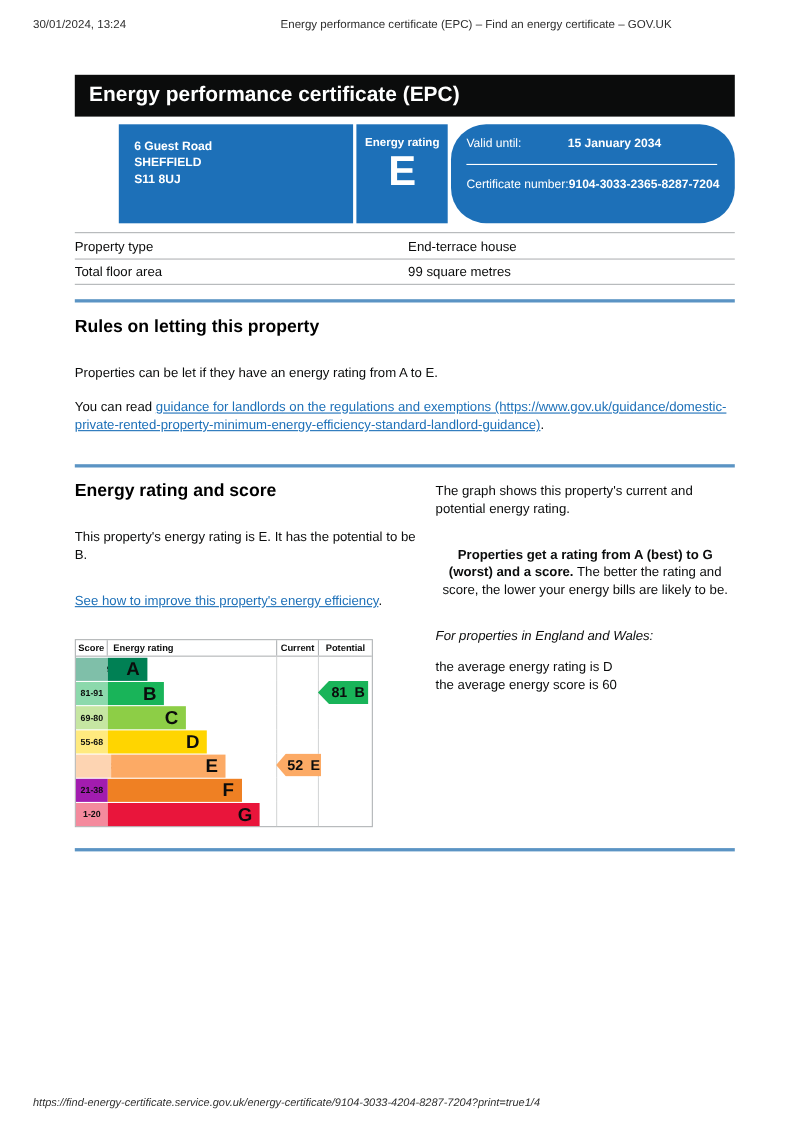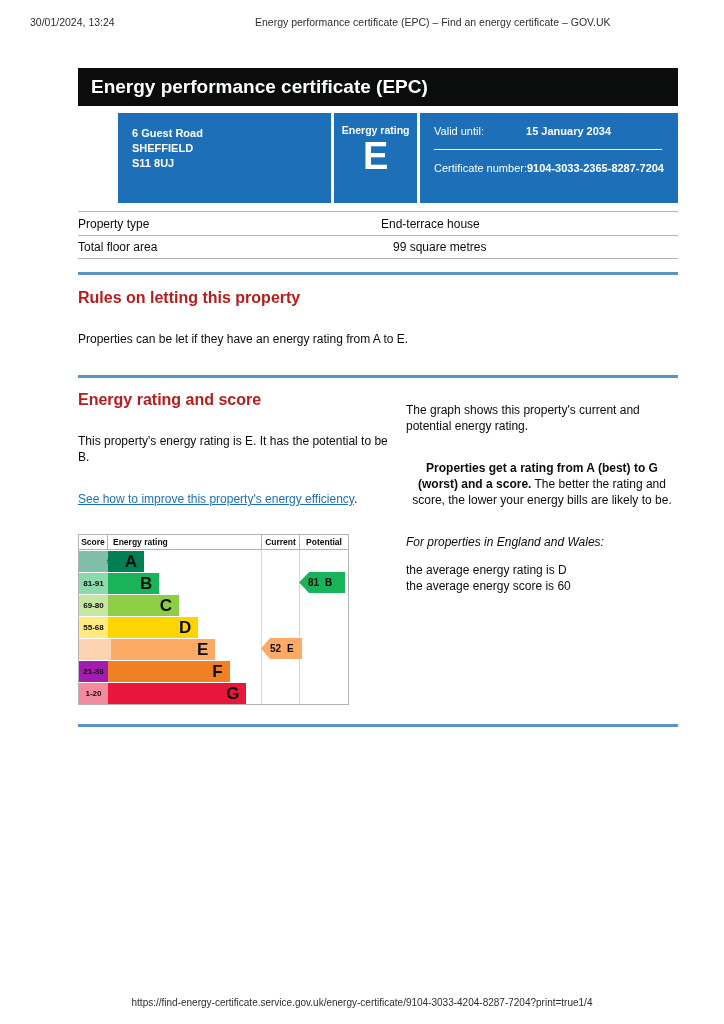--- a/index.html
+++ b/index.html
@@ -8,62 +8,62 @@
     width:724px; height:1024px; position:relative;
     font-family:"Liberation Sans", sans-serif; color:#0b0c0c;
   }
 
   
   .print-header { position:absolute; top:16px; left:30px; right:30px; height:14px;
     font-size:10.5px; color:#2f2f2f; }
   .print-header .ph-date { position:absolute; left:0; top:0; }
   .print-header .ph-title { position:absolute; left:225px; top:0; white-space:nowrap; }
   .print-footer { position:absolute; bottom:16px; left:30px; right:30px;
-    font-size:10px; color:#2f2f2f; display:flex; justify-content:center; }
+    font-size:10px; color:#2f2f2f; display:flex; justify-content:flex-start;font-style:italic; }
 
   
-  .content { position:absolute; top:68px; left:78px; width:600px; }
+  .content { position:absolute; top:68px; left:68px; width:600px; }
 
   .banner { background:#0b0c0c; color:#ffffff; height:38px; line-height:38px;
     padding-left:13px; font-size:19px; font-weight:bold; }
 
   .summary-row { display:flex; gap:3px; margin-top:7px; height:90px;padding-left:40px; }
   .panel { background:#1d70b8; color:#ffffff; }
   .panel-address { width:214px; padding:13px 14px; font-size:11px; font-weight:bold; line-height:15px; }
   .panel-rating { width:83px; text-align:center; padding-top:11px; }
   .panel-rating .lbl { font-size:10.5px; font-weight:bold; }
   .panel-rating .big { font-size:38px; font-weight:bold; line-height:40px; }
-  .panel-validity { flex:1; padding:12px 14px; font-size:11px; }
+  .panel-validity { flex:1; padding:12px 14px; font-size:11px;border-radius:32px; }
   .validity-line { display:flex; }
   .validity-line .vl-label { width:92px; }
   .validity-line .vl-value { font-weight:bold; }
   .panel-validity hr { border:none; border-top:1px solid #ffffff; margin:12px 2px 12px 0; }
   .cert-line { white-space:nowrap; }
   .cert-line .cl-value { font-weight:bold; }
 
   .prop-table { margin-top:8px; font-size:12px; }
   .prop-row { display:flex; border-top:1px solid #b1b4b6; height:24px; align-items:center; }
-  .prop-row:last-child { border-bottom:1px solid #b1b4b6;gap:12px; }
+  .prop-row:last-child { border-bottom:1px solid #b1b4b6; }
   .prop-row .pr-label { width:303px; }
 
   .blue-rule { height:3px; background:#5b94c4; border:none; }
   .rule-1 { margin-top:13px; }
   .rule-2 { margin-top:28px; }
   .rule-3 { margin-top:19px; }
 
-  h2 { font-size:16px; font-weight:bold; color:#b91c1c; }
+  h2 { font-size:16px; font-weight:bold; color:#000000; }
   .rules-heading { margin-top:14px; }
   p, .bodytext { font-size:12px; line-height:16px; }
   .p-rules-1 { margin-top:24px; }
   .p-rules-2 { margin-top:15px; overflow-wrap:break-word; }
   a { color:#1d70b8; text-decoration:underline; }
 
   .two-col { display:flex; margin-top:13px; }
   .col-left { width:312px; }
-  .col-right { flex:1; margin-left:16px;margin-top:11px; }
+  .col-right { flex:1; margin-left:16px; }
   .p-rating-1 { margin-top:24px; }
   .p-improve { margin-top:26px; }
   .p-bold-lead { margin-top:26px;text-align:center; }
   .p-region { margin-top:26px;font-style:italic; }
   .avg-lines { margin-top:12px; }
 
   
   .epc-chart { margin-top:27px; width:271px; border:1px solid #b1b4b6; background:#ffffff; font-size:8px; }
   .epc-header { display:flex; height:15px; border-bottom:1px solid #b1b4b6; font-size:8.5px; font-weight:bold; align-items:center; }
   .epc-header .h-score { width:29px; text-align:center; border-right:1px solid #b1b4b6; align-self:stretch; line-height:15px; }
@@ -71,21 +71,21 @@
   .epc-header .h-current { width:38px; text-align:center; border-right:1px solid #b1b4b6; align-self:stretch; line-height:15px; }
   .epc-header .h-potential { width:48px; text-align:center; line-height:15px; }
   .epc-row { display:flex; height:22px; }
   .epc-score { width:29px; text-align:center; font-weight:bold; line-height:21px; height:21px; margin-top:1px; }
   .epc-barzone { flex:1; border-right:1px solid #d5d7d8; position:relative; }
   .epc-bar { height:21px; margin-top:1px; font-size:17px; font-weight:bold; line-height:21px;
     text-align:right; padding-right:7px; color:#0b0c0c; }
   .epc-cur { width:38px; border-right:1px solid #d5d7d8; position:relative; }
   .epc-pot { width:48px; position:relative; }
   .epc-arrow { position:absolute; top:0; left:-1px; height:21px; line-height:21px;
-    font-size:10px; font-weight:bold; padding-left:9px;
+    font-size:13px; font-weight:bold; text-align:center; padding-left:9px;
     clip-path:polygon(0 50%, 22% 0, 100% 0, 100% 100%, 22% 100%); word-spacing:3px; }
 </style>
 </head>
 <body>
 
 <div class="print-header">
   <span class="ph-date">30/01/2024, 13:24</span>
   <span class="ph-title">Energy performance certificate (EPC) – Find an energy certificate – GOV.UK</span>
 </div>
 
@@ -125,20 +125,21 @@
     <div class="prop-row">
       <span class="pr-label">Total floor area</span>
       <span class="pr-value">99 square metres</span>
     </div>
   </div>
 
   <div class="blue-rule rule-1"></div>
 
   <h2 class="rules-heading">Rules on letting this property</h2>
   <p class="p-rules-1">Properties can be let if they have an energy rating from A to E.</p>
+  <p class="p-rules-2"><span>You can read </span><a href="#">guidance for landlords on the regulations and exemptions (https://www.gov.uk/guidance/domestic-private-rented-property-minimum-energy-efficiency-standard-landlord-guidance)</a><span>.</span></p>
 
   <div class="blue-rule rule-2"></div>
 
   <div class="two-col">
     <div class="col-left">
       <h2>Energy rating and score</h2>
       <p class="p-rating-1">This property's energy rating is E. It has the potential to be B.</p>
       <p class="p-improve"><a href="#">See how to improve this property's energy efficiency</a><span>.</span></p>
 
       <div class="epc-chart">

